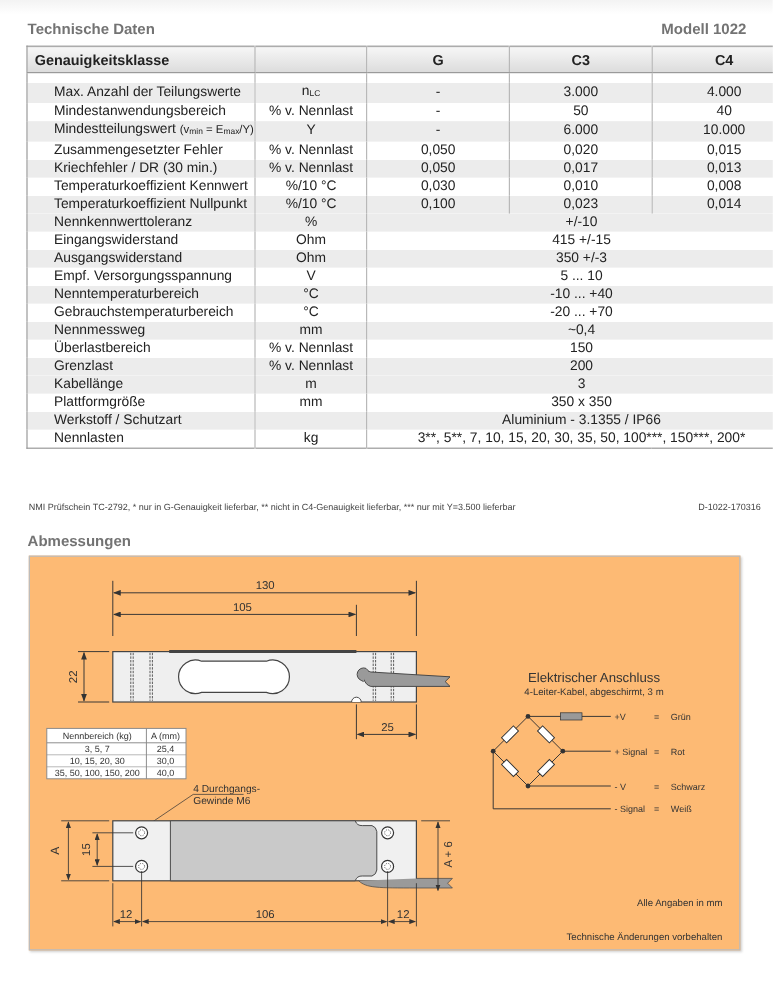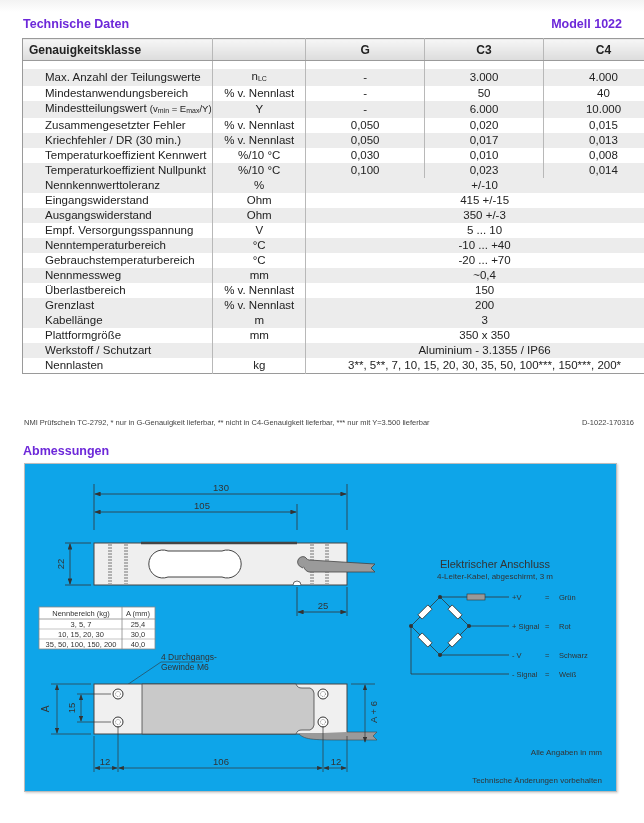--- a/index.html
+++ b/index.html
@@ -5,21 +5,21 @@
   html, body { margin: 0; padding: 0; }
   body {
     width: 644px; height: 823px; background: #ffffff; position: relative; overflow: hidden;
     font-family: "Liberation Sans", sans-serif; color: #222;
   }
   .topfade {
     position: absolute; left: 0; top: 0; width: 644px; height: 12px;
     background: linear-gradient(to bottom, #f3f3f3, #ffffff);
   }
   .section-title {
-    position: absolute; color: #6d28d9; font-weight: bold; font-size: 12.5px;
+    position: absolute; color: #737373; font-weight: bold; font-size: 12.5px;
   }
   #title-left { left: 23px; top: 17px; }
   #title-right { right: 22px; top: 17px; }
   #title-dims { left: 23px; top: 444px; }
 
   table.spec {
     position: absolute; left: 22px; top: 38px; width: 642px;
     border-collapse: collapse; font-size: 11.5px; table-layout: fixed;
     border: 1px solid #9a9a9a;
   }
@@ -45,21 +45,21 @@
   .small { font-size: 9.5px; }
 
   .footnote {
     position: absolute; top: 418px; font-size: 7.5px; color: #444;
   }
   #footnote-left { left: 24px; }
   #footnote-right { right: 10px; }
 
   .dims-box {
     position: absolute; left: 24px; top: 463px; width: 591px; height: 327px;
-    border: 1px solid #bcbcbc; box-shadow: 1px 1px 2px #d0d0d0; background: #0ea5e9;
+    border: 1px solid #bcbcbc; box-shadow: 1px 1px 2px #d0d0d0; background: #fdba74;
   }
   svg text { font-family: "Liberation Sans", sans-serif; fill: #333; }
   .note {
     position: absolute; right: 14px; font-size: 8px; color: #333; text-align: right;
   }
 </style>
 </head>
 <body>
 
 <div class="topfade"></div>

